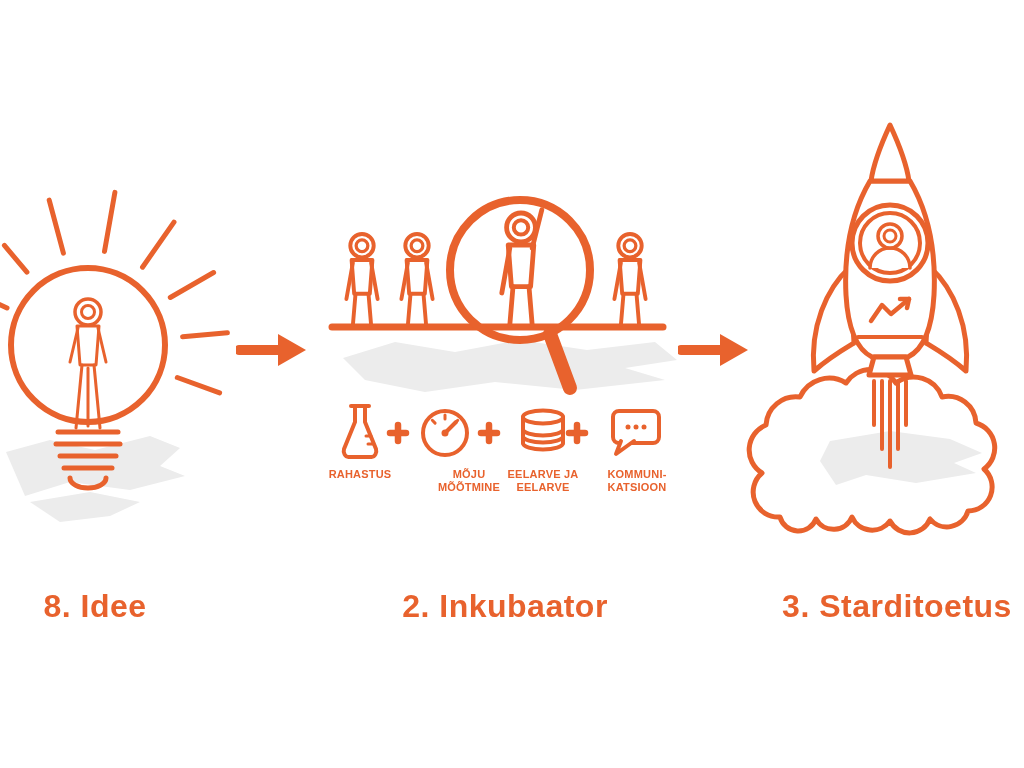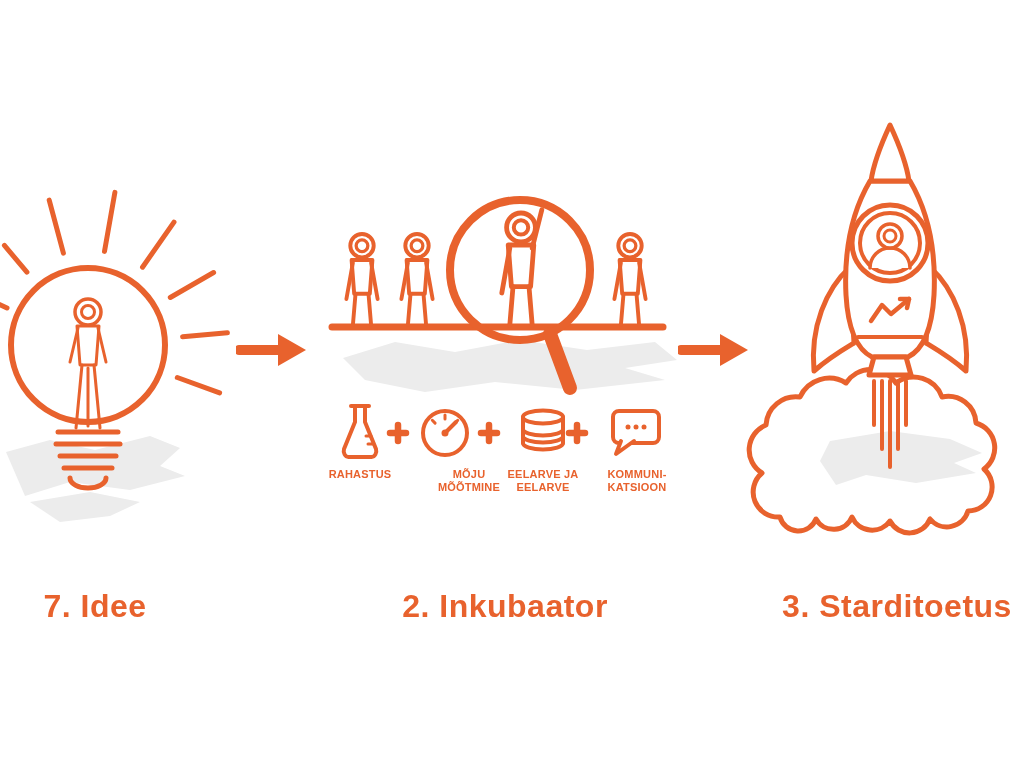--- a/index.html
+++ b/index.html
@@ -214,17 +214,17 @@
   </div>
   <div class="icon-label" id="icon-label-3">
     <span>EELARVE JA</span>
     <span>EELARVE</span>
   </div>
   <div class="icon-label" id="icon-label-4">
     <span>KOMMUNI-</span>
     <span>KATSIOON</span>
   </div>
 
-  <div class="stage-label" id="stage-label-1">7. Idee</div>
+  <div class="stage-label" id="stage-label-1">8. Idee</div>
   <div class="stage-label" id="stage-label-2">2. Inkubaator</div>
   <div class="stage-label" id="stage-label-3">3. Starditoetus</div>
 
 </div>
 
 </body></html>

